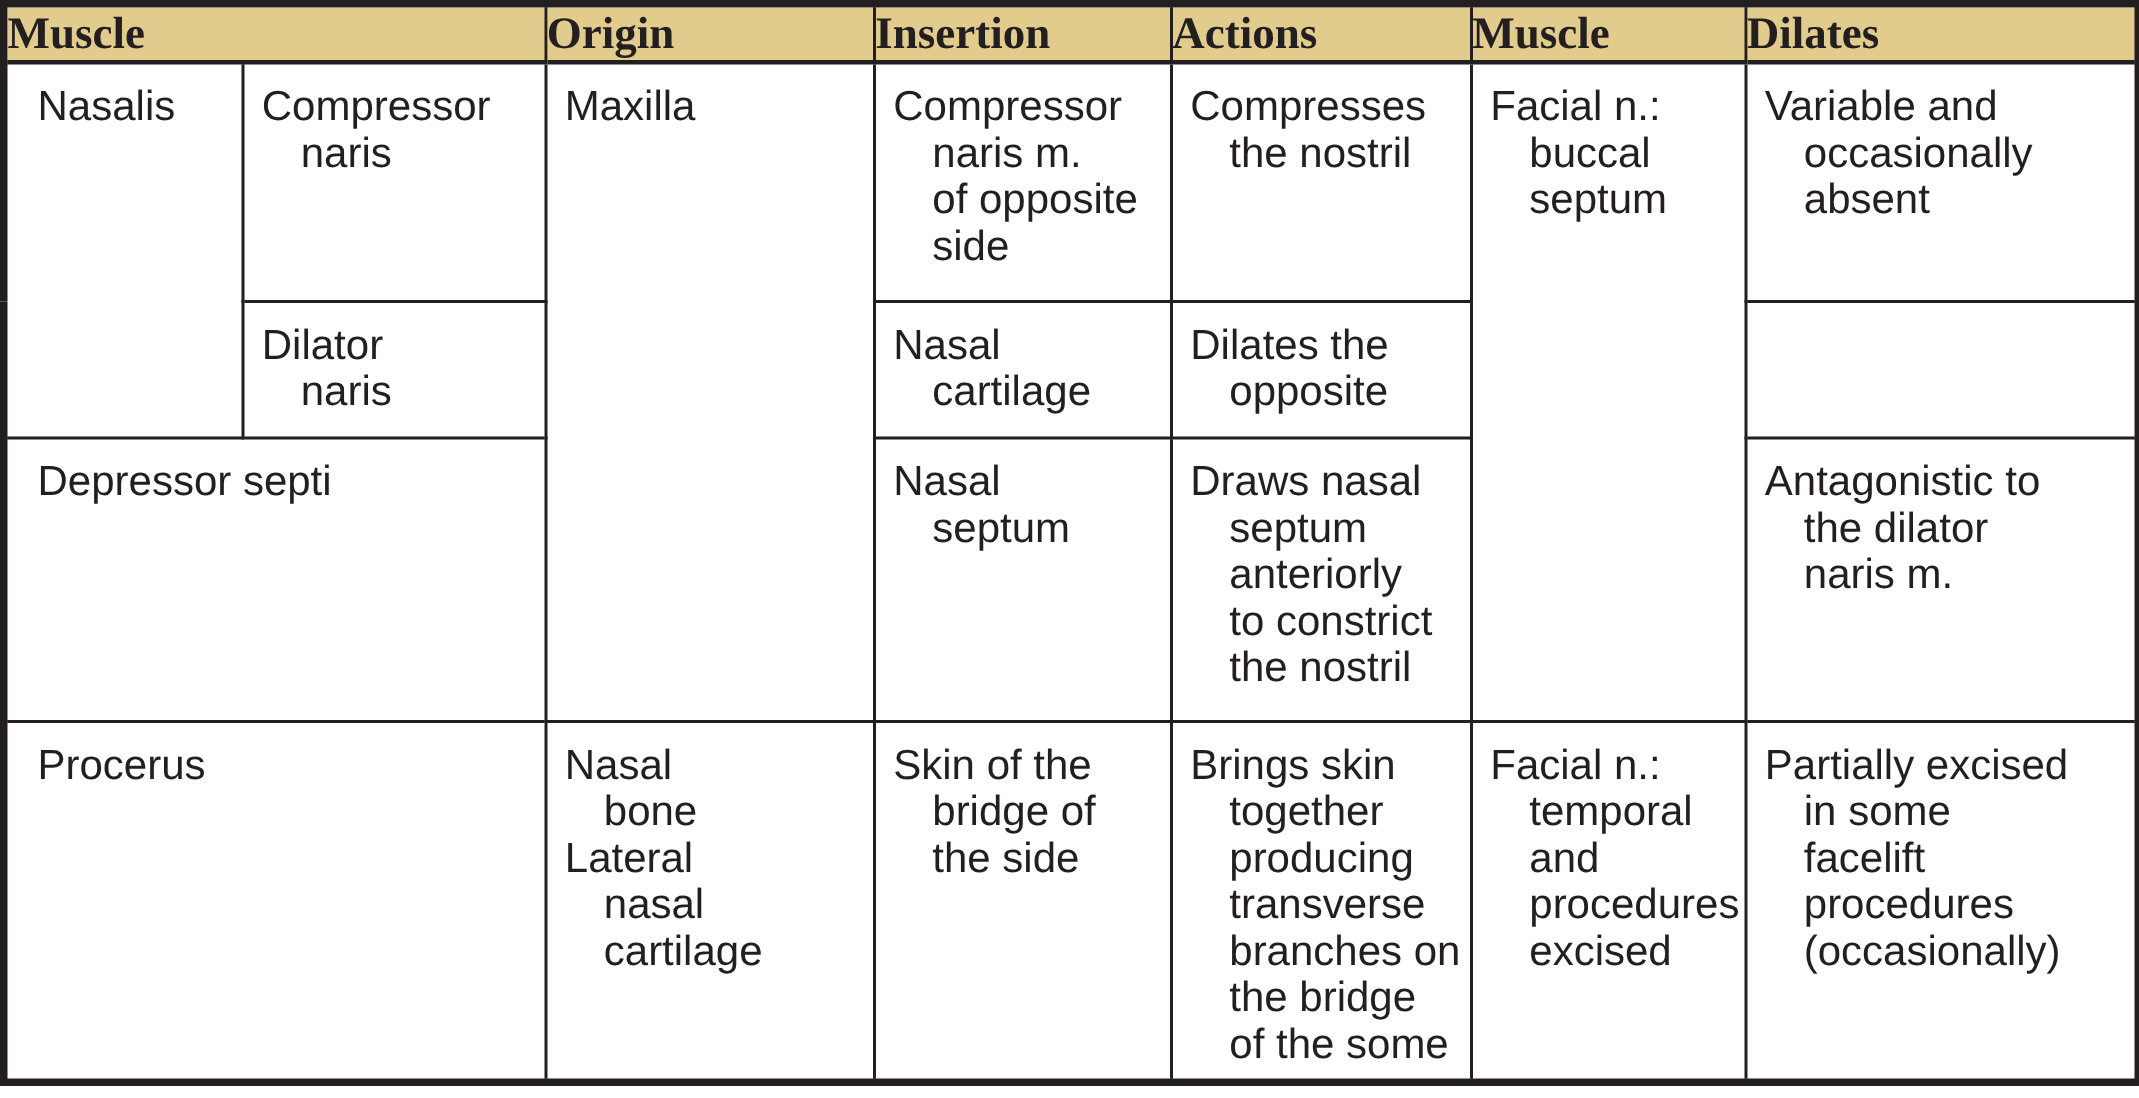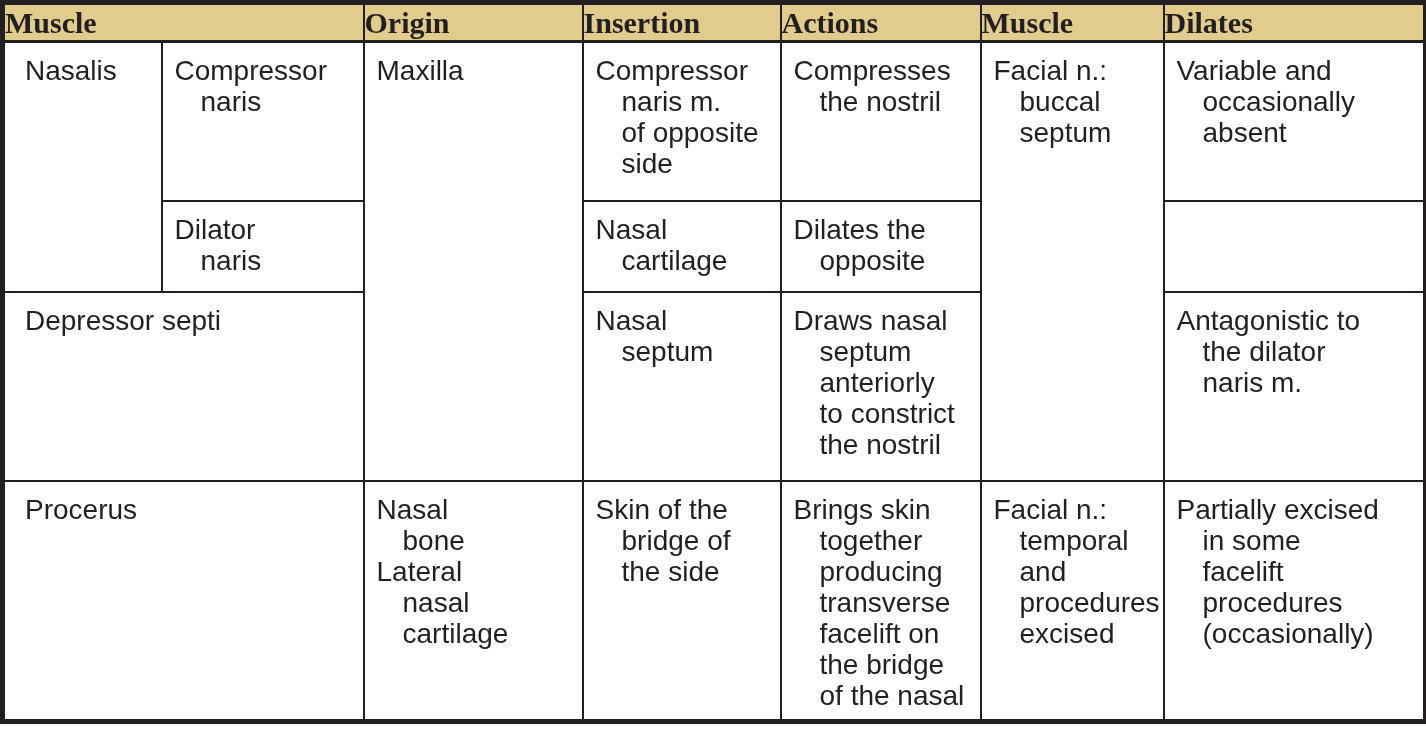--- a/index.html
+++ b/index.html
@@ -157,23 +157,23 @@
       <td>
           <div class="ln">Skin of the</div>
           <div class="ln ind">bridge of</div>
           <div class="ln ind">the side</div>
         </td>
       <td>
           <div class="ln">Brings skin</div>
           <div class="ln ind">together</div>
           <div class="ln ind">producing</div>
           <div class="ln ind">transverse</div>
-          <div class="ln ind">facelift on</div>
+          <div class="ln ind">branches on</div>
           <div class="ln ind">the bridge</div>
-          <div class="ln ind">of the nasal</div>
+          <div class="ln ind">of the some</div>
         </td>
       <td>
           <div class="ln">Facial n.:</div>
           <div class="ln ind">temporal</div>
           <div class="ln ind">and</div>
           <div class="ln ind">procedures</div>
           <div class="ln ind">excised</div>
         </td>
       <td>
           <div class="ln">Partially excised</div>

